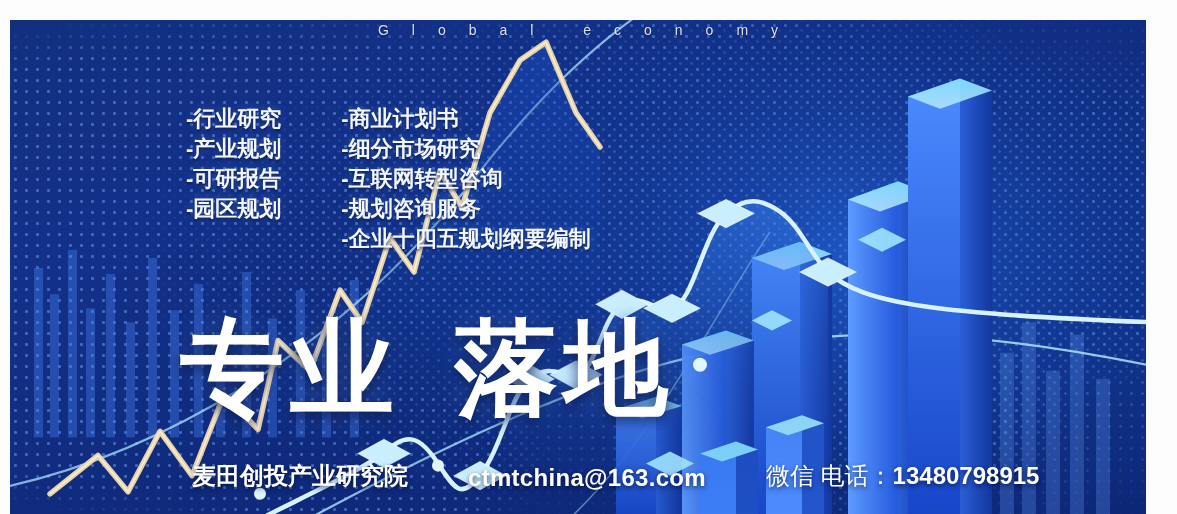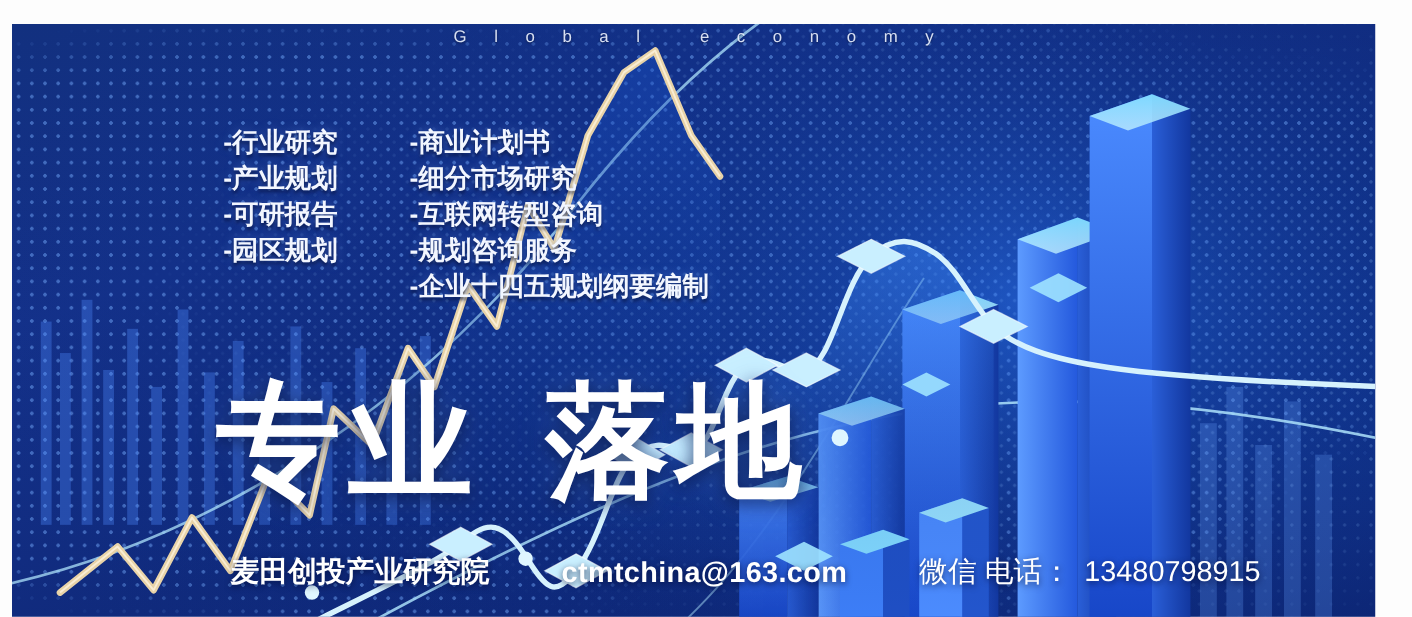--- a/index.html
+++ b/index.html
@@ -85,21 +85,21 @@
   .footer{
     position:absolute;left:182px;top:440px;
     display:flex;align-items:flex-end;gap:60px;white-space:nowrap;
   }
   .footer .f{
     color:#ffffff;font-size:24px;font-weight:700;
     text-shadow:0 2px 5px rgba(0,10,50,.7);
   }
   .footer .f.mail{font-weight:700;letter-spacing:.3px;}
   .footer .f.tel{font-weight:400;}
-  .footer .f.tel b{font-weight:400;margin-left:11px;}
+  .footer .f.tel b{font-weight:700;}
 </style>
 </head>
 <body>
 
 <div class="stage">
   <div class="banner">
 
     <div class="dots"></div>
     <div class="dots2"></div>
 

